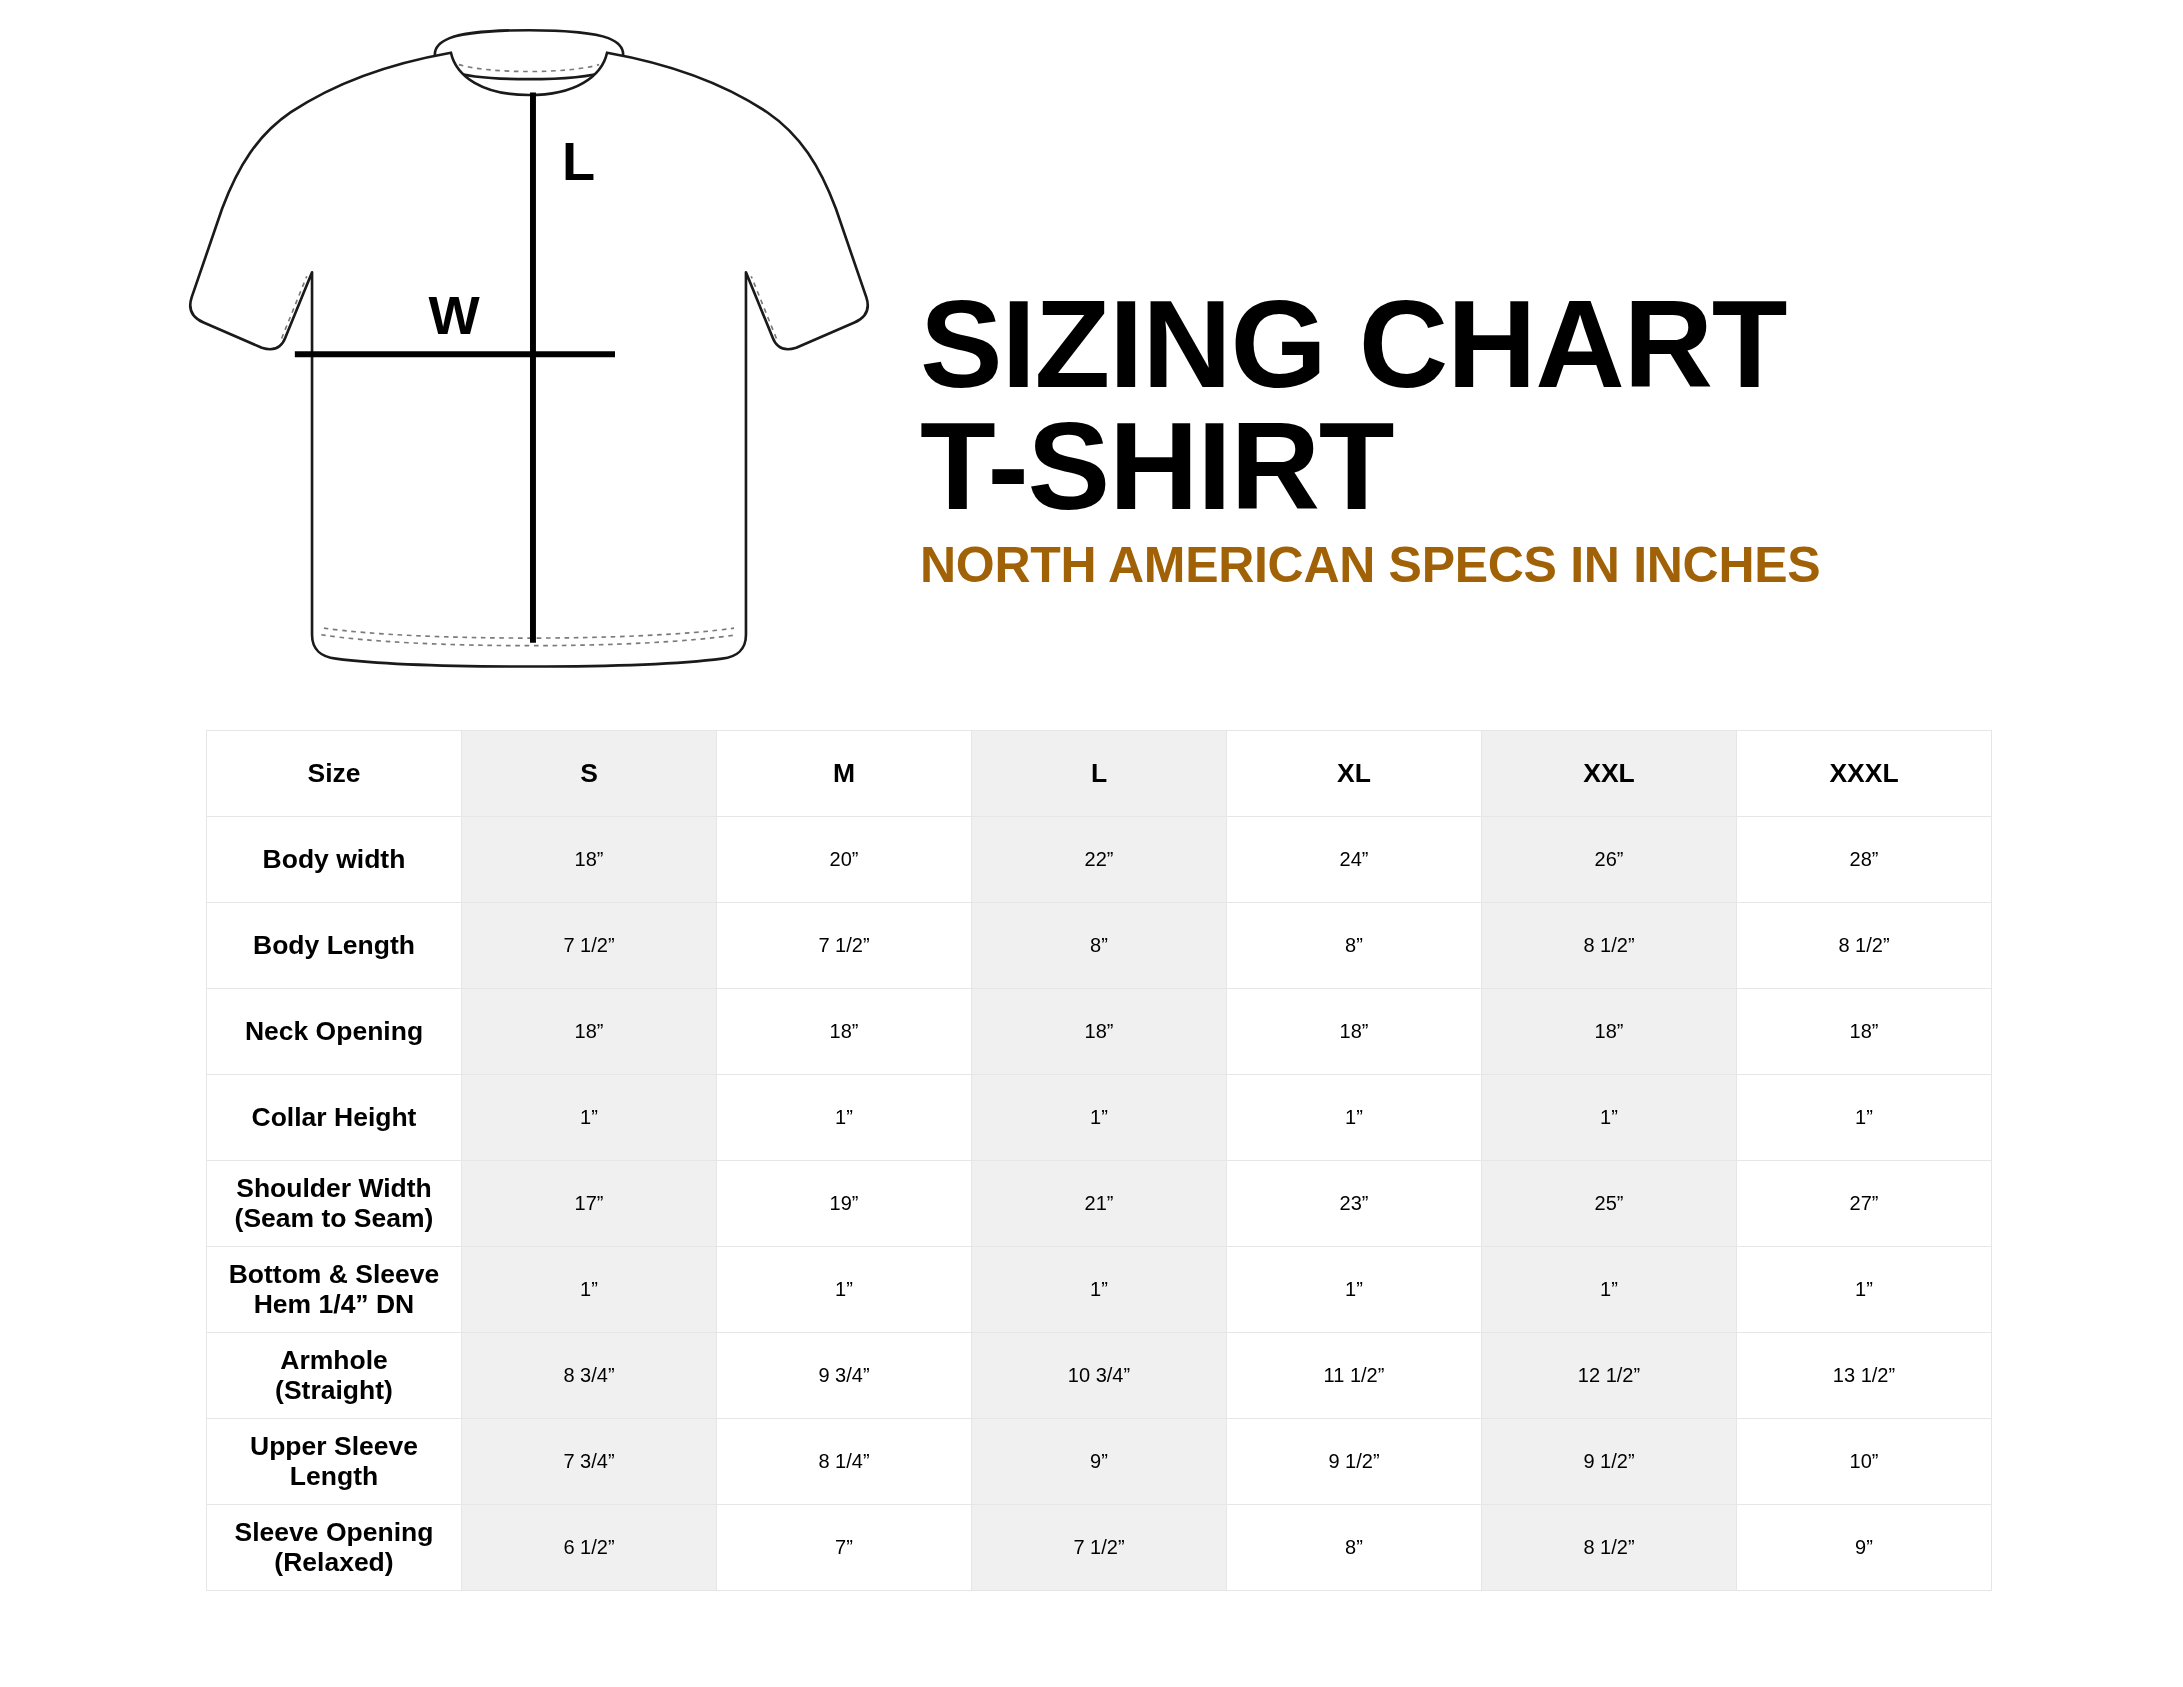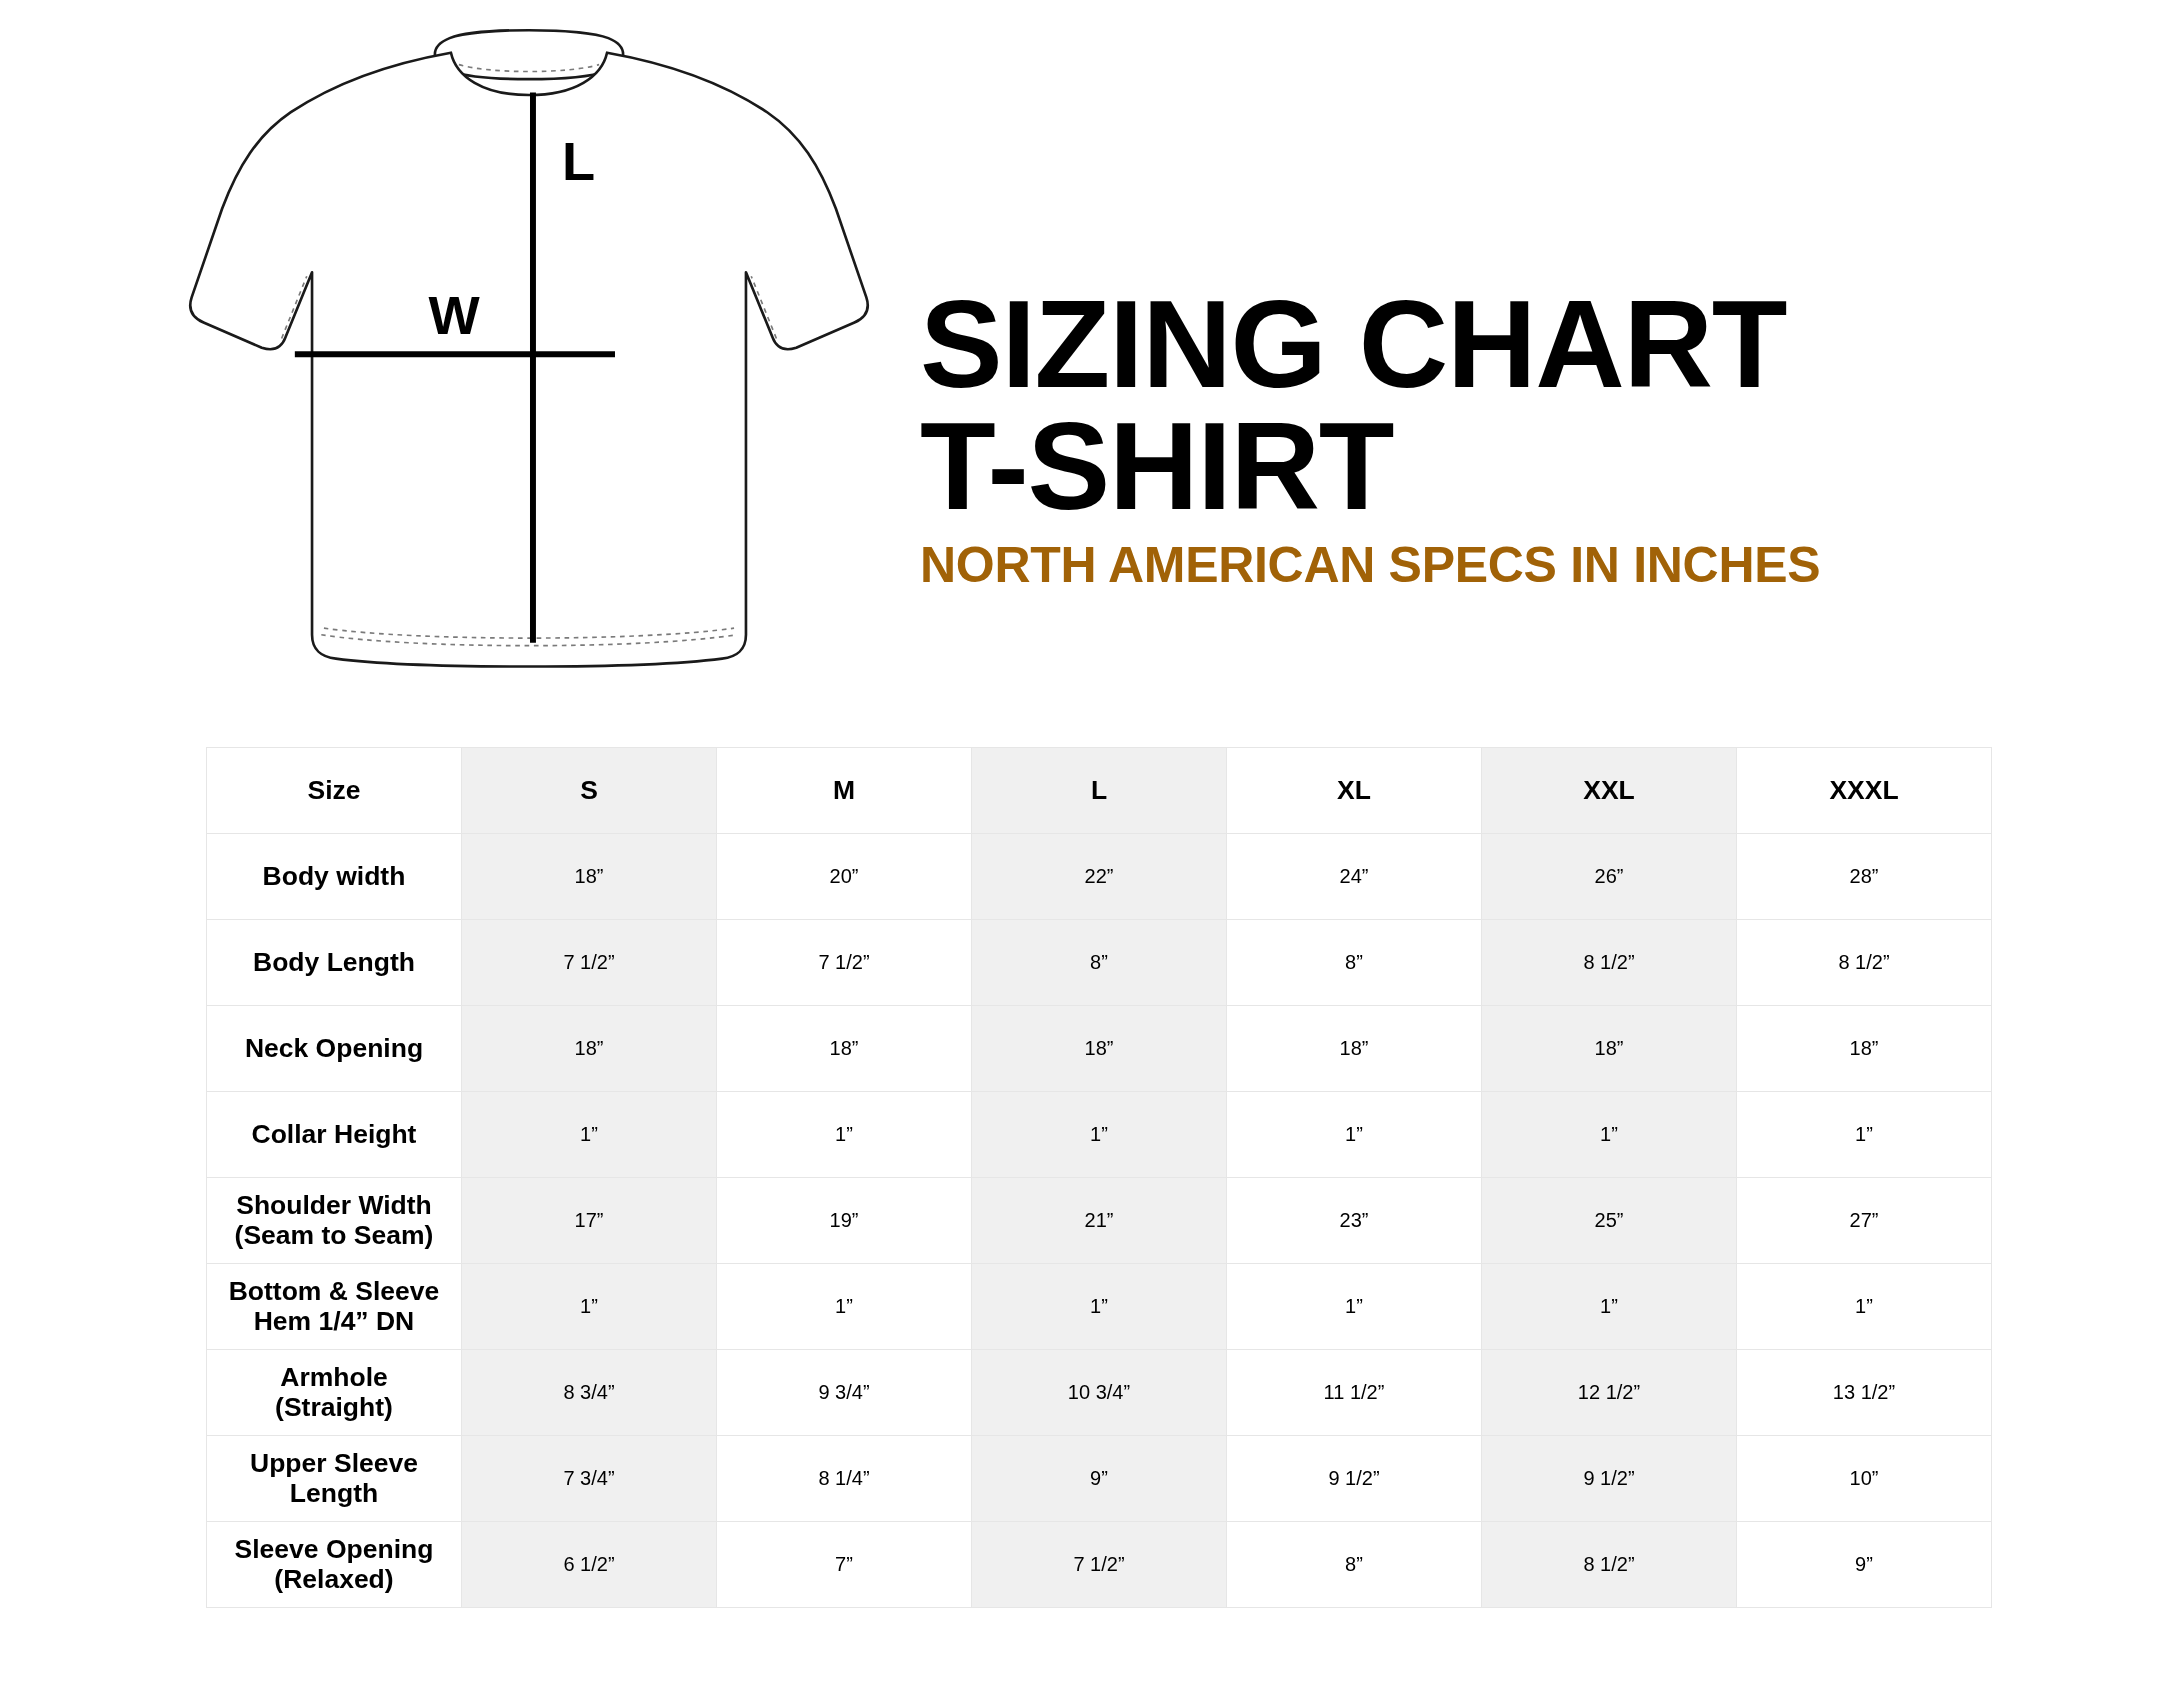--- a/index.html
+++ b/index.html
@@ -56,21 +56,21 @@
     font-weight: bold;
     letter-spacing: -0.3px;
     color: #a16207;
     white-space: nowrap;
   }
 
   
   .table-wrap {
     position: absolute;
     left: 206px;
-    top: 747px;
+    top: 730px;
     width: 1783px;
   }
   table.sizing {
     border-collapse: collapse;
     table-layout: fixed;
     width: 1783px;
   }
   table.sizing col.label-col { width: 255px; }
   table.sizing col.size-col  { width: 255px; }
 

